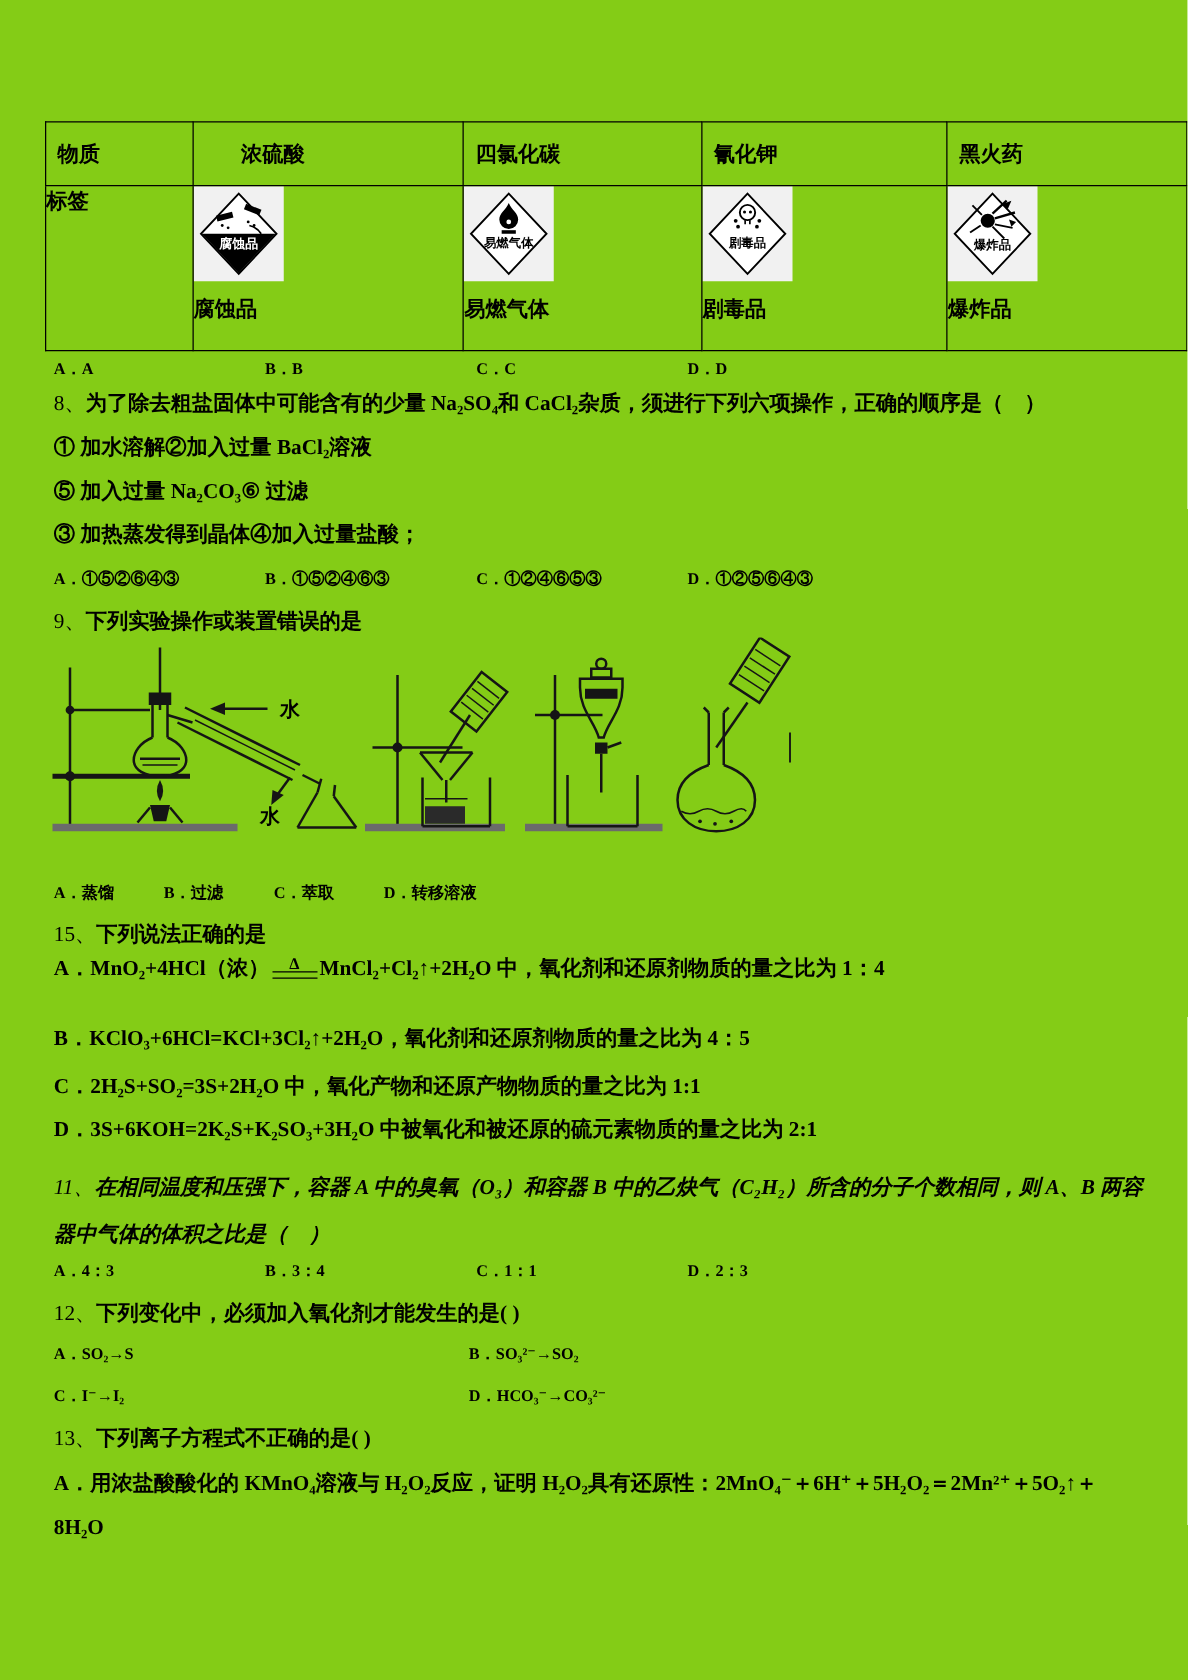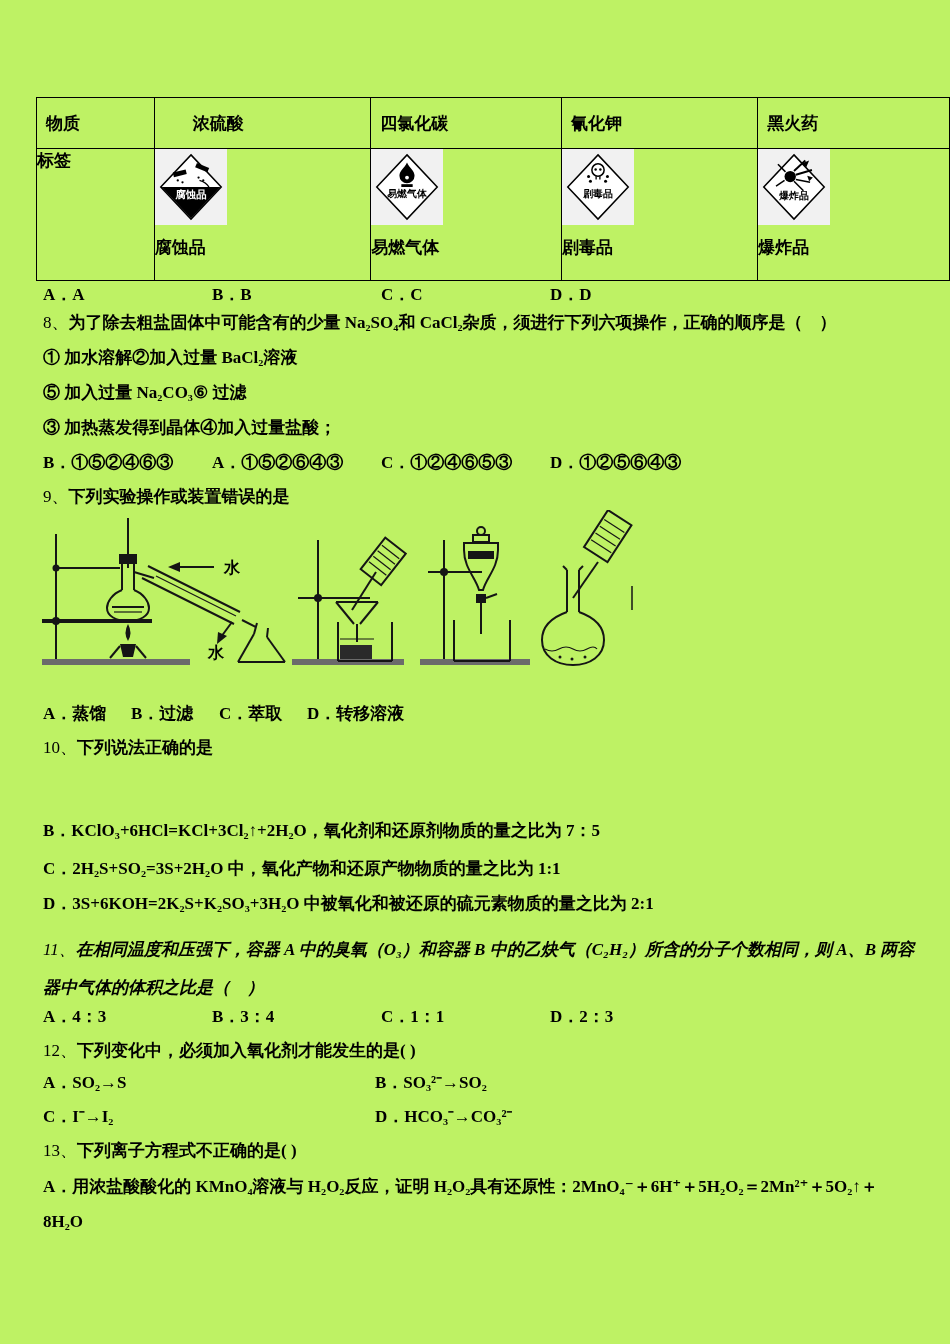--- a/index.html
+++ b/index.html
@@ -1,35 +1,35 @@
 <!DOCTYPE html>
 <html><head>
 <meta charset="utf-8">
 <style>
   html,body{margin:0;padding:0;background:#ffffff;}
   .page{
-    position:relative;width:950px;height:1344px;background:#bef264;color:#000;
+    position:relative;width:950px;height:1344px;background:#84cc16;color:#000;
     font-family:"Liberation Serif","DejaVu Serif",serif;overflow:hidden;
   }
   .abs{position:absolute;}
   .txt{font-size:17px;font-weight:bold;line-height:22px;}
   .qnum{font-weight:normal;}
   .nowrap{white-space:nowrap;}
 
   
   table.hz{border-collapse:collapse;table-layout:fixed;}
   table.hz td,table.hz th{border:1.5px solid #000;padding:0;vertical-align:top;text-align:left;}
   table.hz th{font-size:17px;font-weight:bold;height:50px;vertical-align:middle;padding-left:9px;}
   td.labelcell{vertical-align:middle;padding-left:9px;font-size:17px;font-weight:bold;}
   td.iconcell{padding:3px 0 6px 9px;height:131px;}
   .iconbox{width:72px;height:76px;background:#f1f1f1;display:flex;align-items:center;justify-content:center;}
   .caption{font-size:17px;font-weight:bold;margin-top:11px;}
 
   
-  .optrow{display:flex;font-size:17px;font-weight:bold;line-height:22px;font-family:Liberation Serif, serif;}
+  .optrow{display:flex;font-size:13px;font-weight:bold;line-height:22px;}
   .optrow .c{width:169px;}
   .optrow .c:last-child{width:auto;}
   .optrow.tight .c{width:88px;}
   .optrow.tight .c:last-child{width:auto;}
   .optrow.wide2 .c{width:332px;}
   .optrow.wide2 .c:last-child{width:auto;}
 
   
   .lines .ln{height:35px;line-height:35px;white-space:nowrap;}
 
@@ -138,22 +138,22 @@
     <span class="c">C．C</span>
     <span class="c">D．D</span>
   </div>
 
   <div class="abs txt lines" style="left:43px;top:305px;width:900px;">
     <div class="ln"><span class="qnum">8、</span><span>为了除去粗盐固体中可能含有的少量 Na₂SO₄和 CaCl₂杂质，须进行下列六项操作，正确的顺序是（　）</span></div>
     <div class="ln">① 加水溶解②加入过量 BaCl₂溶液</div>
     <div class="ln">⑤ 加入过量 Na₂CO₃⑥ 过滤</div>
     <div class="ln">③ 加热蒸发得到晶体④加入过量盐酸；</div>
     <div class="ln optrow">
+      <span class="c">A．①⑤②⑥④③</span>
       <span class="c">B．①⑤②④⑥③</span>
-      <span class="c">A．①⑤②⑥④③</span>
       <span class="c">C．①②④⑥⑤③</span>
       <span class="c">D．①②⑤⑥④③</span>
     </div>
   </div>
 
   <div class="abs txt nowrap" style="left:43px;top:486px;"><span class="qnum">9、</span><span>下列实验操作或装置错误的是</span></div>
 
   <svg class="abs" style="left:40px;top:510px;" width="600" height="168" viewBox="0 0 600 168">
     <g stroke="#151515" stroke-width="2" fill="none">
 
@@ -254,24 +254,32 @@
     <text x="168" y="148" font-size="16" font-weight="bold" fill="#000">水</text>
   </svg>
 
   <div class="abs optrow tight" style="left:43px;top:703px;">
     <span class="c">A．蒸馏</span>
     <span class="c">B．过滤</span>
     <span class="c">C．萃取</span>
     <span class="c">D．转移溶液</span>
   </div>
 
-  <div class="abs txt nowrap" style="left:43px;top:737px;"><span class="qnum">10、</span><span>下列说法正确的是</span></div>
-
-
-  <div class="abs txt nowrap" style="left:43px;top:820px;">B．KClO₃+6HCl=KCl+3Cl₂↑+2H₂O，氧化剂和还原剂物质的量之比为 7：5</div>
+  <div class="abs txt nowrap" style="left:43px;top:737px;"><span class="qnum">15、</span><span>下列说法正确的是</span></div>
+
+  <div class="abs txt q10a nowrap" style="left:43px;top:764px;">
+    <span>A．MnO₂+4HCl（浓）</span>
+    <span class="deltaeq">
+      <span class="sym">Δ</span>
+      <span class="dbl"></span>
+    </span>
+    <span>MnCl₂+Cl₂↑+2H₂O 中，氧化剂和还原剂物质的量之比为 1：4</span>
+  </div>
+
+  <div class="abs txt nowrap" style="left:43px;top:820px;">B．KClO₃+6HCl=KCl+3Cl₂↑+2H₂O，氧化剂和还原剂物质的量之比为 4：5</div>
   <div class="abs txt nowrap" style="left:43px;top:858px;">C．2H₂S+SO₂=3S+2H₂O 中，氧化产物和还原产物物质的量之比为 1:1</div>
   <div class="abs txt nowrap" style="left:43px;top:893px;">D．3S+6KOH=2K₂S+K₂SO₃+3H₂O 中被氧化和被还原的硫元素物质的量之比为 2:1</div>
 
   <div class="abs txt" style="left:43px;top:931px;width:888px;line-height:38px;font-style:italic;"><span class="qnum">11、</span><span>在相同温度和压强下，容器 A 中的臭氧（O₃）和容器 B 中的乙炔气（C₂H₂）所含的分子个数相同，则 A、B 两容器中气体的体积之比是（　）</span></div>
 
   <div class="abs optrow" style="left:43px;top:1006px;">
     <span class="c">A．4：3</span>
     <span class="c">B．3：4</span>
     <span class="c">C．1：1</span>
     <span class="c">D．2：3</span>

